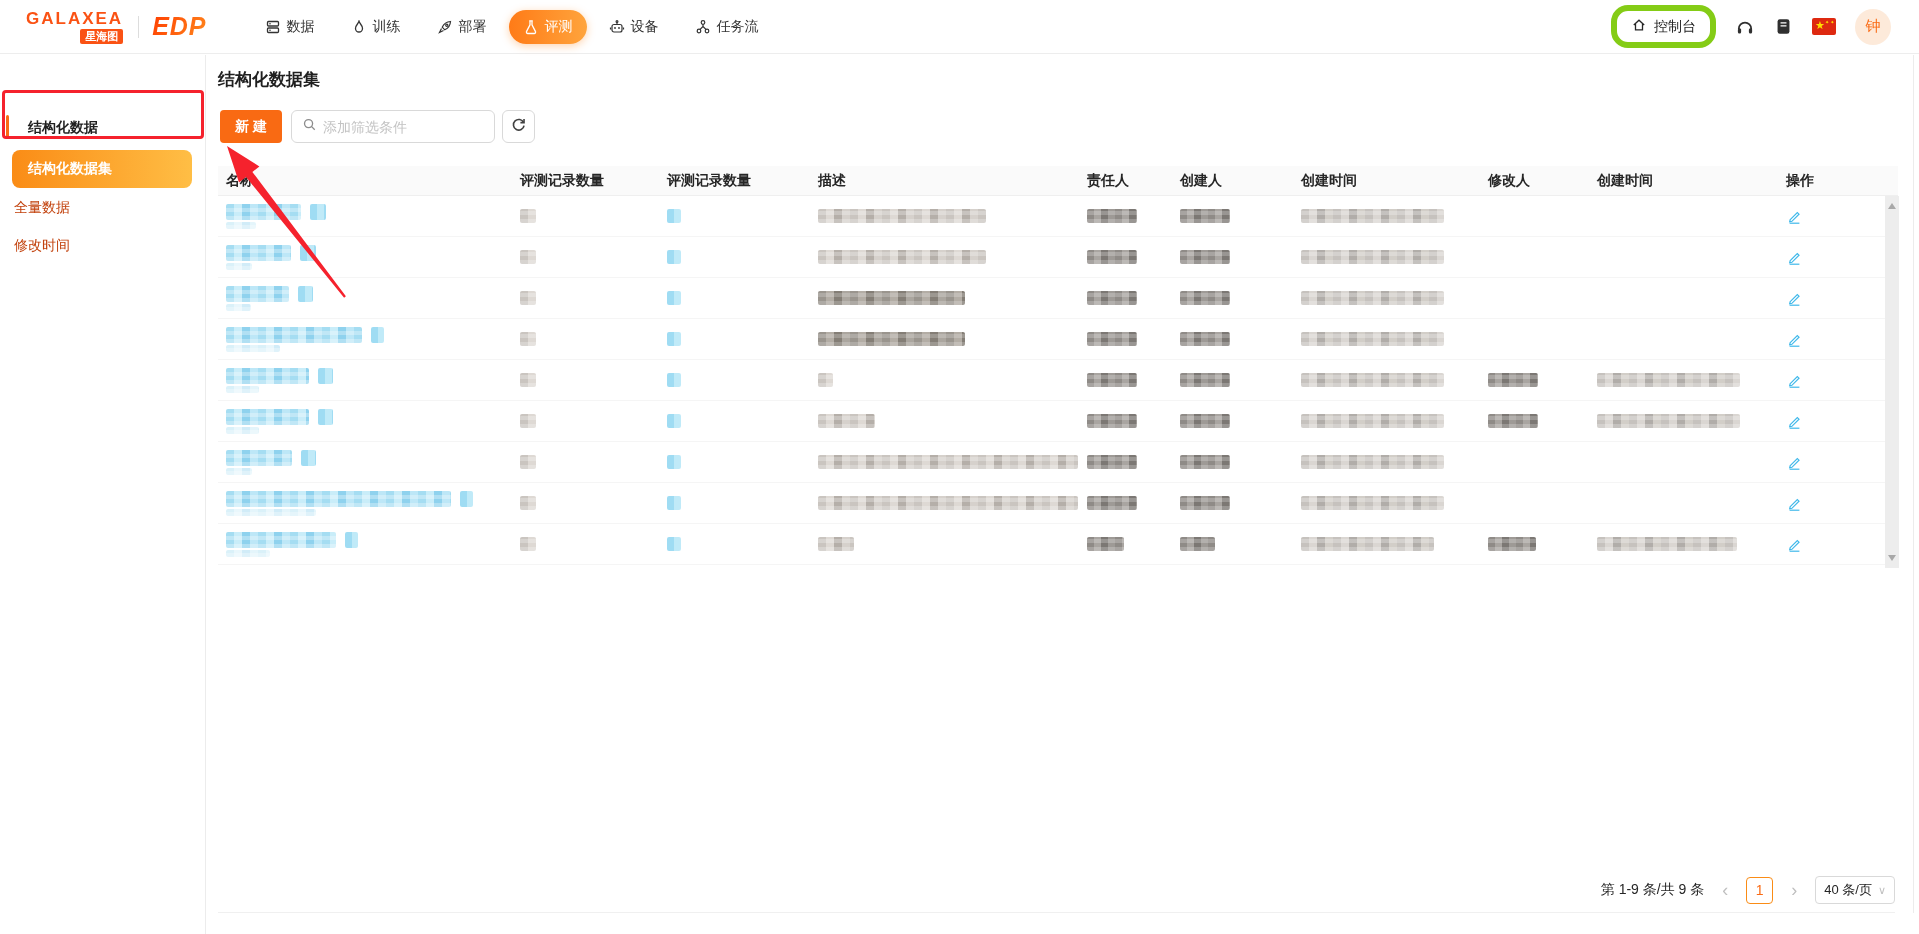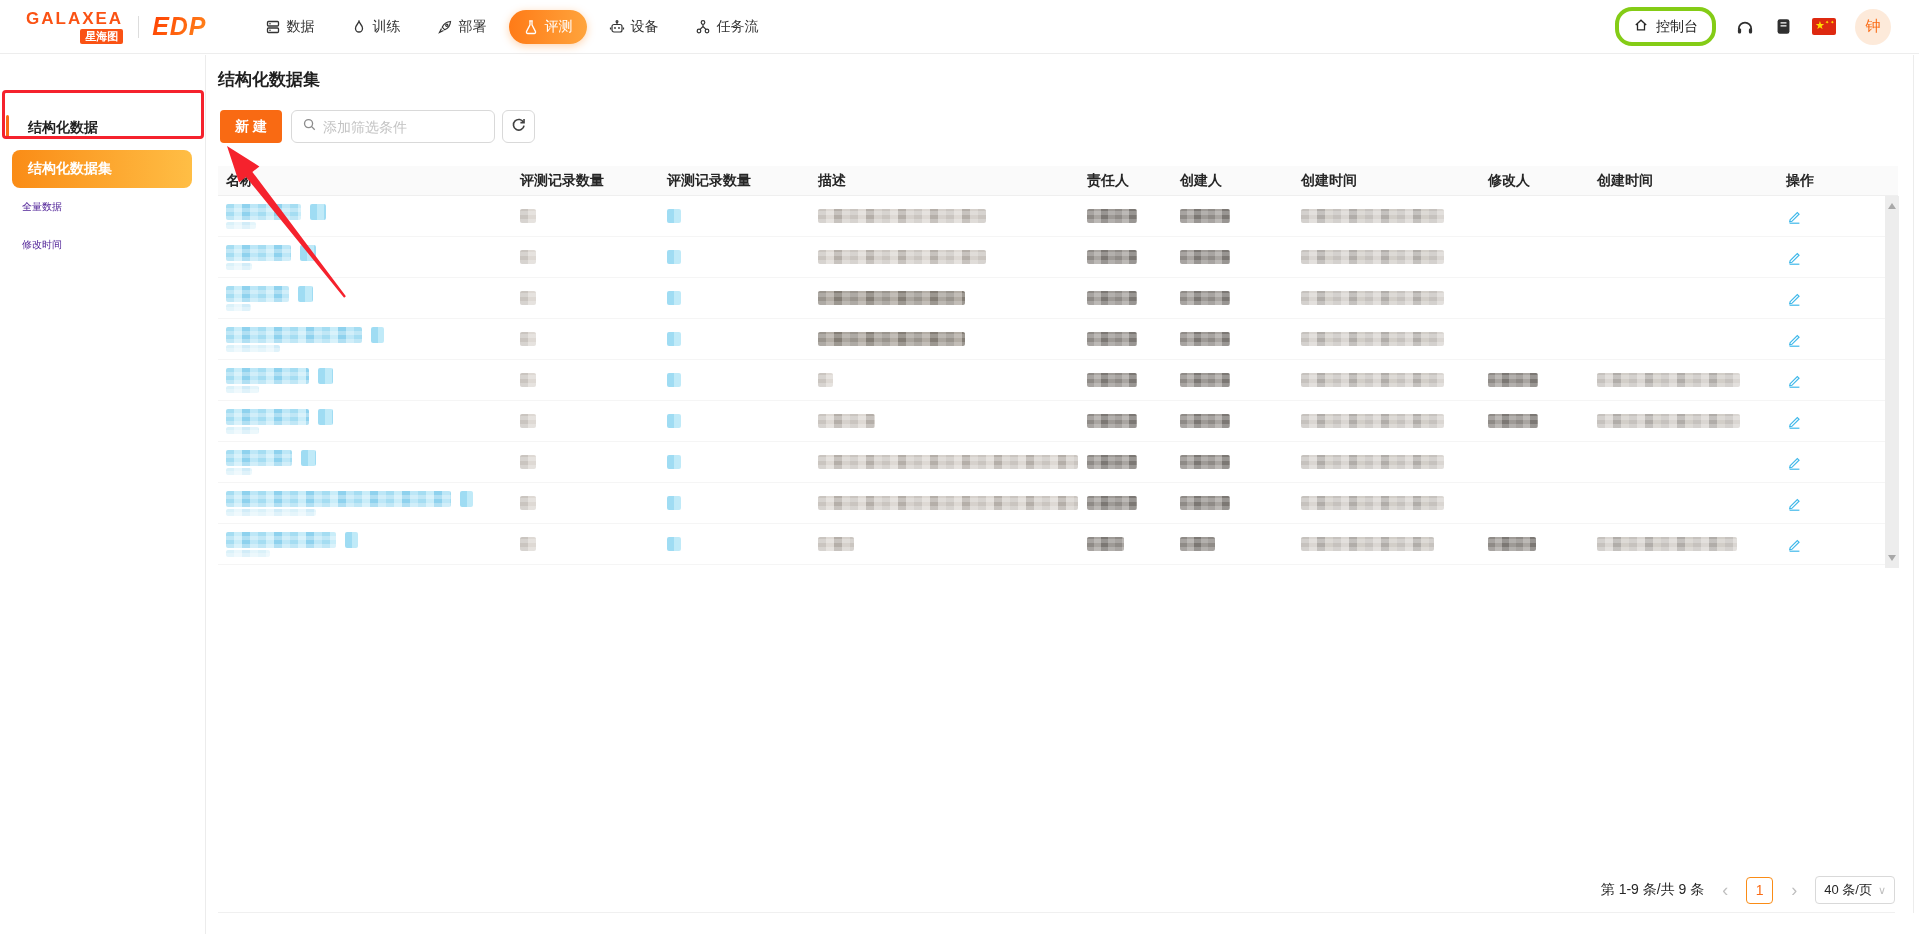--- a/index.html
+++ b/index.html
@@ -13,33 +13,33 @@
   .brand-text{display:flex;flex-direction:column;align-items:flex-end}
   .brand-name{color:#fa5214;font-weight:800;font-size:17px;letter-spacing:2px;line-height:18px}
   .brand-sub{background:#fa5214;color:#fff;font-size:11px;font-weight:700;padding:0 5px;line-height:15px;border-radius:2px;margin-top:1px}
   .brand-divider{width:1px;height:22px;background:#ddd;margin:0 13px 0 15px}
   .brand-product{font-size:25px;font-weight:800;font-style:italic;background:linear-gradient(120deg,#ff3d00,#ff8a1e);-webkit-background-clip:text;background-clip:text;color:transparent;letter-spacing:1px}
   .nav{display:flex;align-items:center;margin-left:44px;gap:8px}
   .nav-item{display:flex;align-items:center;gap:6px;padding:8px 14px;font-size:14px;color:#333;border-radius:18px;cursor:pointer;white-space:nowrap}
   .nav-item.active{background:linear-gradient(90deg,#ff7b17,#ffa43c);color:#fff;box-shadow:0 2px 8px rgba(255,130,20,.35)}
   .nav-item svg{display:block}
   .top-right{margin-left:auto;display:flex;align-items:center;gap:19px;margin-right:28px}
-  .console-btn{display:flex;align-items:center;gap:7px;border:4px solid #84cc16;border-radius:17px;padding:6px 14px;font-size:14px;color:#262626;cursor:pointer;background:#fff}
+  .console-btn{display:flex;align-items:center;gap:7px;border:6px solid #84cc16;border-radius:17px;padding:6px 14px;font-size:14px;color:#262626;cursor:pointer;background:#fff}
   .icon-btn{display:flex;align-items:center;justify-content:center;cursor:pointer}
   .flag{width:24px;height:17px;background:#de2910;position:relative;border-radius:2px}
   .flag .star{position:absolute;color:#ffde00;font-size:11px;line-height:11px;top:2px;left:3px}
   .flag .dots{position:absolute;color:#ffde00;font-size:5px;line-height:5px;top:2px;left:13px;letter-spacing:1px}
   .avatar{width:36px;height:36px;border-radius:50%;background:#fdeada;color:#fa6a14;display:flex;align-items:center;justify-content:center;font-size:15px;cursor:pointer}
 
   
   .sidebar{position:absolute;top:55px;left:0;width:206px;height:879px;background:#fff;border-right:1px solid #ececec}
   .side-indicator{position:absolute;top:60px;left:6px;width:3px;height:24px;background:#fa6a14;border-radius:2px}
   .side-group{position:absolute;top:64px;left:28px;font-size:14px;font-weight:700;color:#1f1f1f}
   .side-pill{position:absolute;top:95px;left:12px;width:180px;height:38px;border-radius:8px;background:linear-gradient(90deg,#fa8c16,#ffbe45);color:#fff;font-size:14px;font-weight:700;display:flex;align-items:center;padding-left:16px;cursor:pointer}
-  .side-item{position:absolute;left:22px;height:20px;line-height:20px;font-size:10px;color:#4c1d95;cursor:pointer}
+  .side-item{position:absolute;left:14px;height:20px;line-height:20px;font-size:14px;color:#c2410c;cursor:pointer}
   .side-item.i1{top:142px}
   .side-item.i2{top:180px}
 
   
   .main{position:absolute;top:55px;left:207px;width:1706px;height:879px;background:#fff}
   .page-title{position:absolute;top:13px;left:11px;font-size:17px;font-weight:700;color:#1f1f1f}
   .btn-new{position:absolute;top:55px;left:13px;width:62px;height:33px;background:#f96a13;color:#fff;font-size:14px;font-weight:700;border:none;border-radius:4px;cursor:pointer}
   .search-box{position:absolute;top:55px;left:84px;width:204px;height:33px;border:1px solid #d9d9d9;border-radius:6px;display:flex;align-items:center;padding:0 10px;gap:6px;background:#fff}
   .search-box input{border:none;outline:none;font-size:14px;width:150px;color:#262626;font-family:inherit}
   .search-box input::placeholder{color:#c3c3c3}

